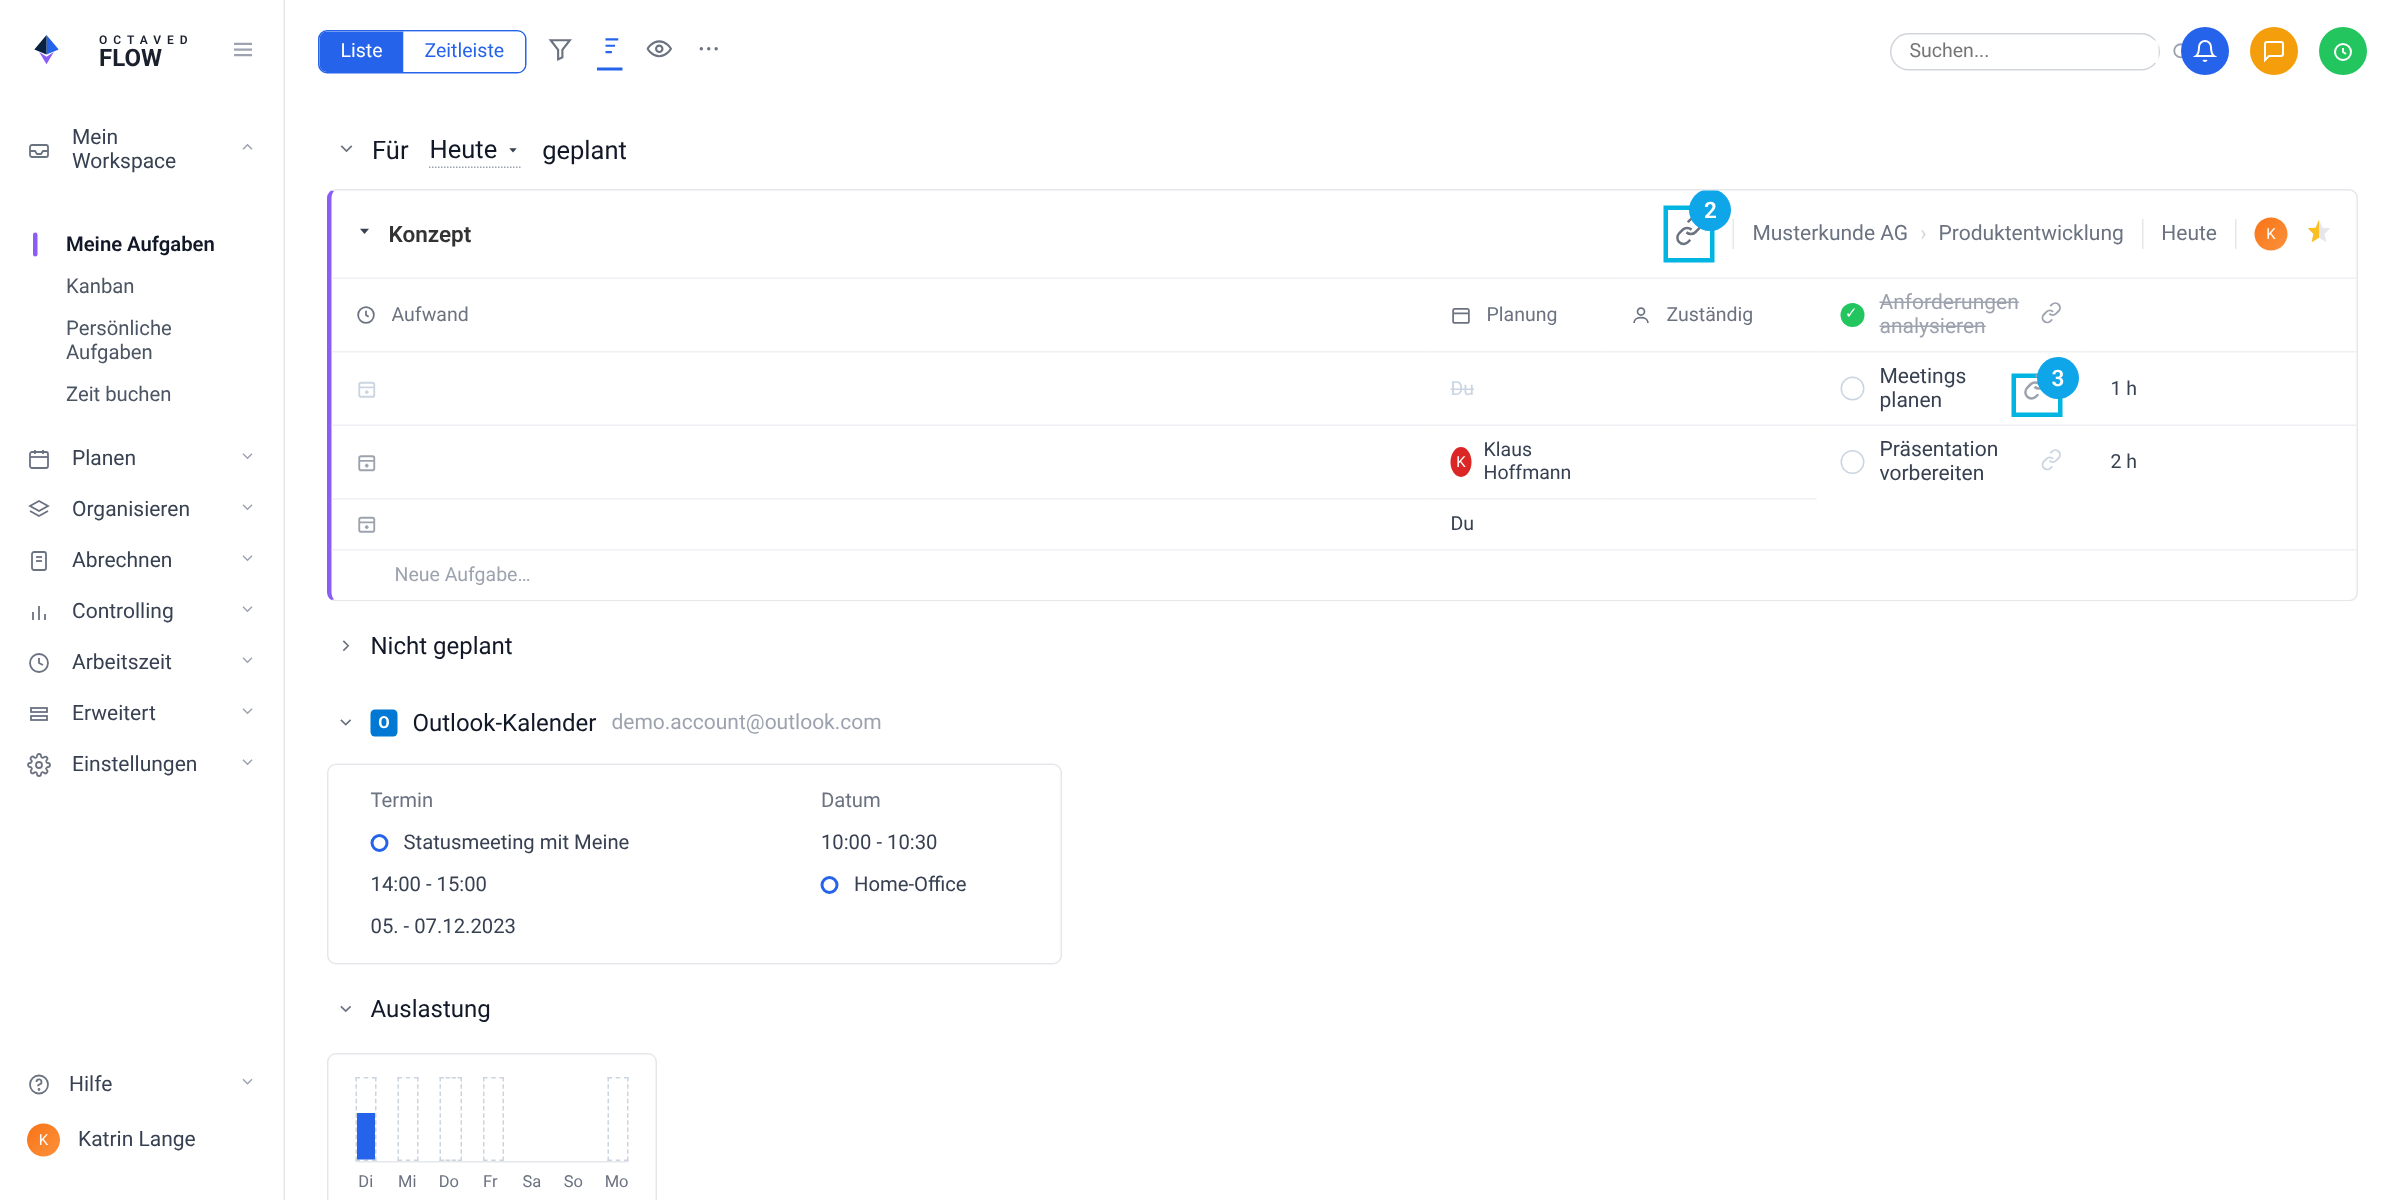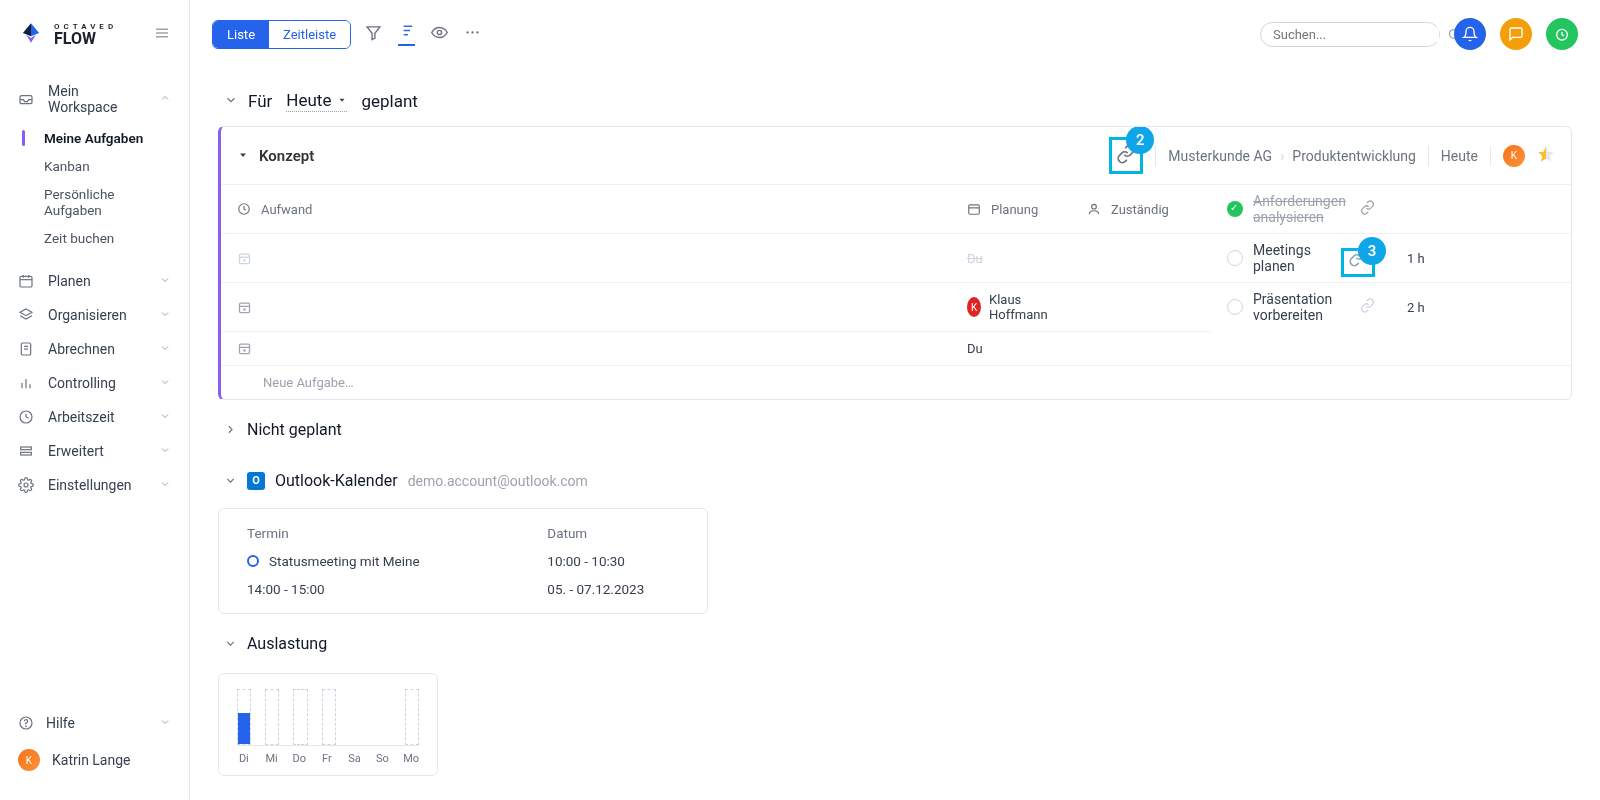--- a/index.html
+++ b/index.html
@@ -1,30 +1,30 @@
 <!DOCTYPE html>
 <html><head>
   <meta charset="utf-8">
   <style>
     * { margin: 0; padding: 0; box-sizing: border-box; font-family: -apple-system, BlinkMacSystemFont, "Segoe UI", Roboto, sans-serif; }
     body { background: #fff; color: #333; font-size: 14px; display: flex; height: 800px; overflow: hidden; }
     
     
     .sidebar { width: 190px; border-right: 1px solid #e5e7eb; display: flex; flex-direction: column; background: #fff; }
     .sidebar-header { display: flex; align-items: center; justify-content: space-between; padding: 20px 18px; }
-    .logo { display: flex; align-items: center; gap: 10px; justify-content: center; }
+    .logo { display: flex; align-items: center; gap: 22px; justify-content: center; }
     .logo-mark svg { width: 26px; height: 26px; }
     .logo-text { display: flex; flex-direction: column; line-height: 1; }
     .logo-text .top { font-size: 8px; letter-spacing: 4px; color: #1a202c; font-weight: 600; }
     .logo-text .bottom { font-size: 16px; font-weight: 700; color: #1a202c; }
     .hamburger { color: #9ca3af; cursor: pointer; }
     .nav { flex: 1; padding: 5px 0; }
     .nav-item { display: flex; align-items: center; padding: 9px 18px; color: #374151; cursor: pointer; gap: 14px; position: relative; }
     .nav-item.sub { padding-left: 44px; color: #4b5563; font-size: 13.5px; padding-top: 6px; padding-bottom: 6px; }
-    .nav-item.active { color: #111827; font-weight: 600; }
+    .nav-item.active { color: #111827; font-weight: 600; margin-top: 24px; }
     .nav-item.active::before { content: ""; position: absolute; left: 22px; top: 6px; bottom: 6px; width: 3px; background: #8b5cf6; border-radius: 2px; }
     .nav-item .chev { margin-left: auto; color: #9ca3af; }
     .nav-item svg.icon { width: 16px; height: 16px; stroke: #6b7280; fill: none; stroke-width: 1.8; }
     .sidebar-footer { padding: 10px 18px 20px; }
     .sidebar-footer .nav-item { padding-left: 0; padding-right: 0; gap: 12px; }
     .avatar-sm { width: 22px; height: 22px; border-radius: 50%; background: linear-gradient(135deg,#f97316,#fb923c); display: inline-flex; align-items:center; justify-content:center; color:#fff; font-size:10px; }
 
     
     .main { flex: 1; display: flex; flex-direction: column; overflow: auto; }
     .topbar { display: flex; align-items: center; padding: 18px 22px 10px; gap: 14px; }
@@ -481,20 +481,24 @@
     <div class="outlook-panel">
       <div class="outlook-grid">
         <div class="ocell ohead">Termin</div>
         <div class="ocell ohead">Datum</div>
         <div class="ocell">
             <span class="o-dot"></span>
             <span>Statusmeeting mit Meine</span>
           </div>
         <div class="ocell">10:00 - 10:30</div>
         <div class="ocell">14:00 - 15:00</div>
+        <div class="ocell">
+            <span class="o-dot"></span>
+            <span>Home-Office</span>
+          </div>
         <div class="ocell">05. - 07.12.2023</div>
       </div>
     </div>
 
     <div class="section-subtitle">
       <svg width="13" height="13" viewBox="0 0 24 24" stroke="#6b7280" stroke-width="2" fill="none">
           <polyline points="6 9 12 15 18 9"></polyline>
         </svg>
       <span>Auslastung</span>
     </div>

